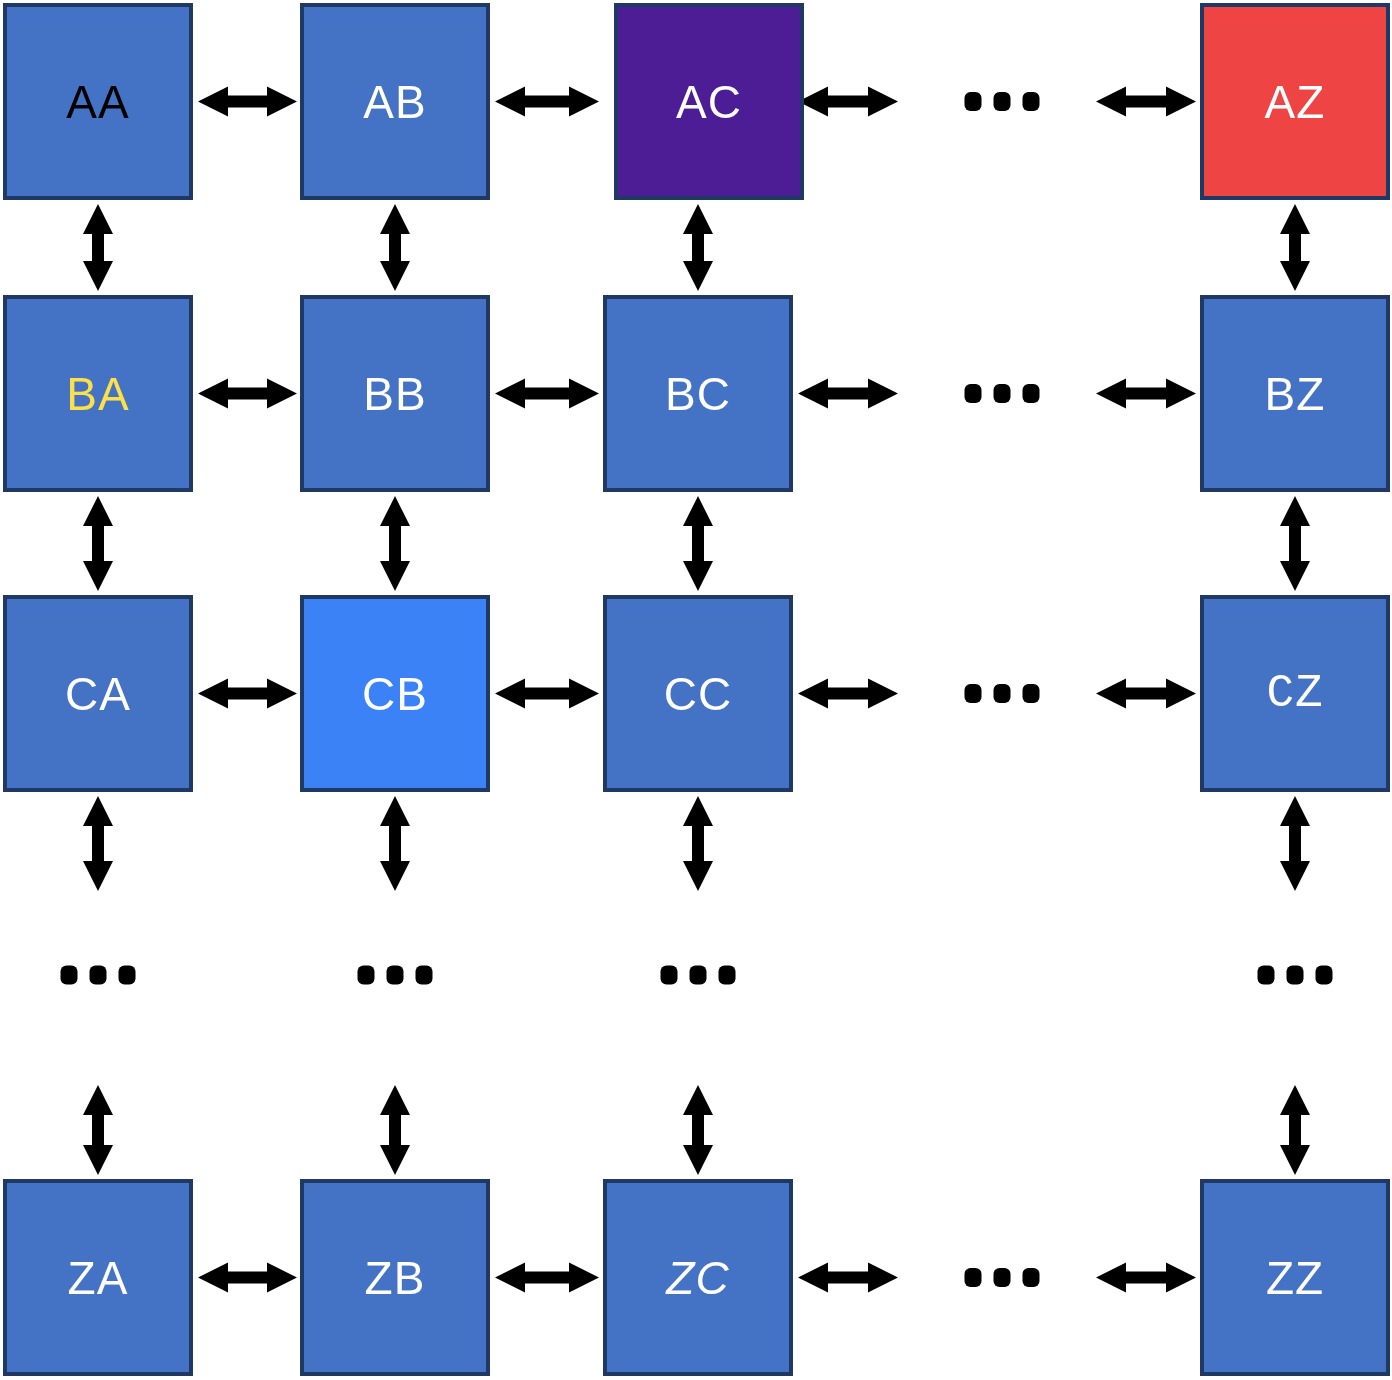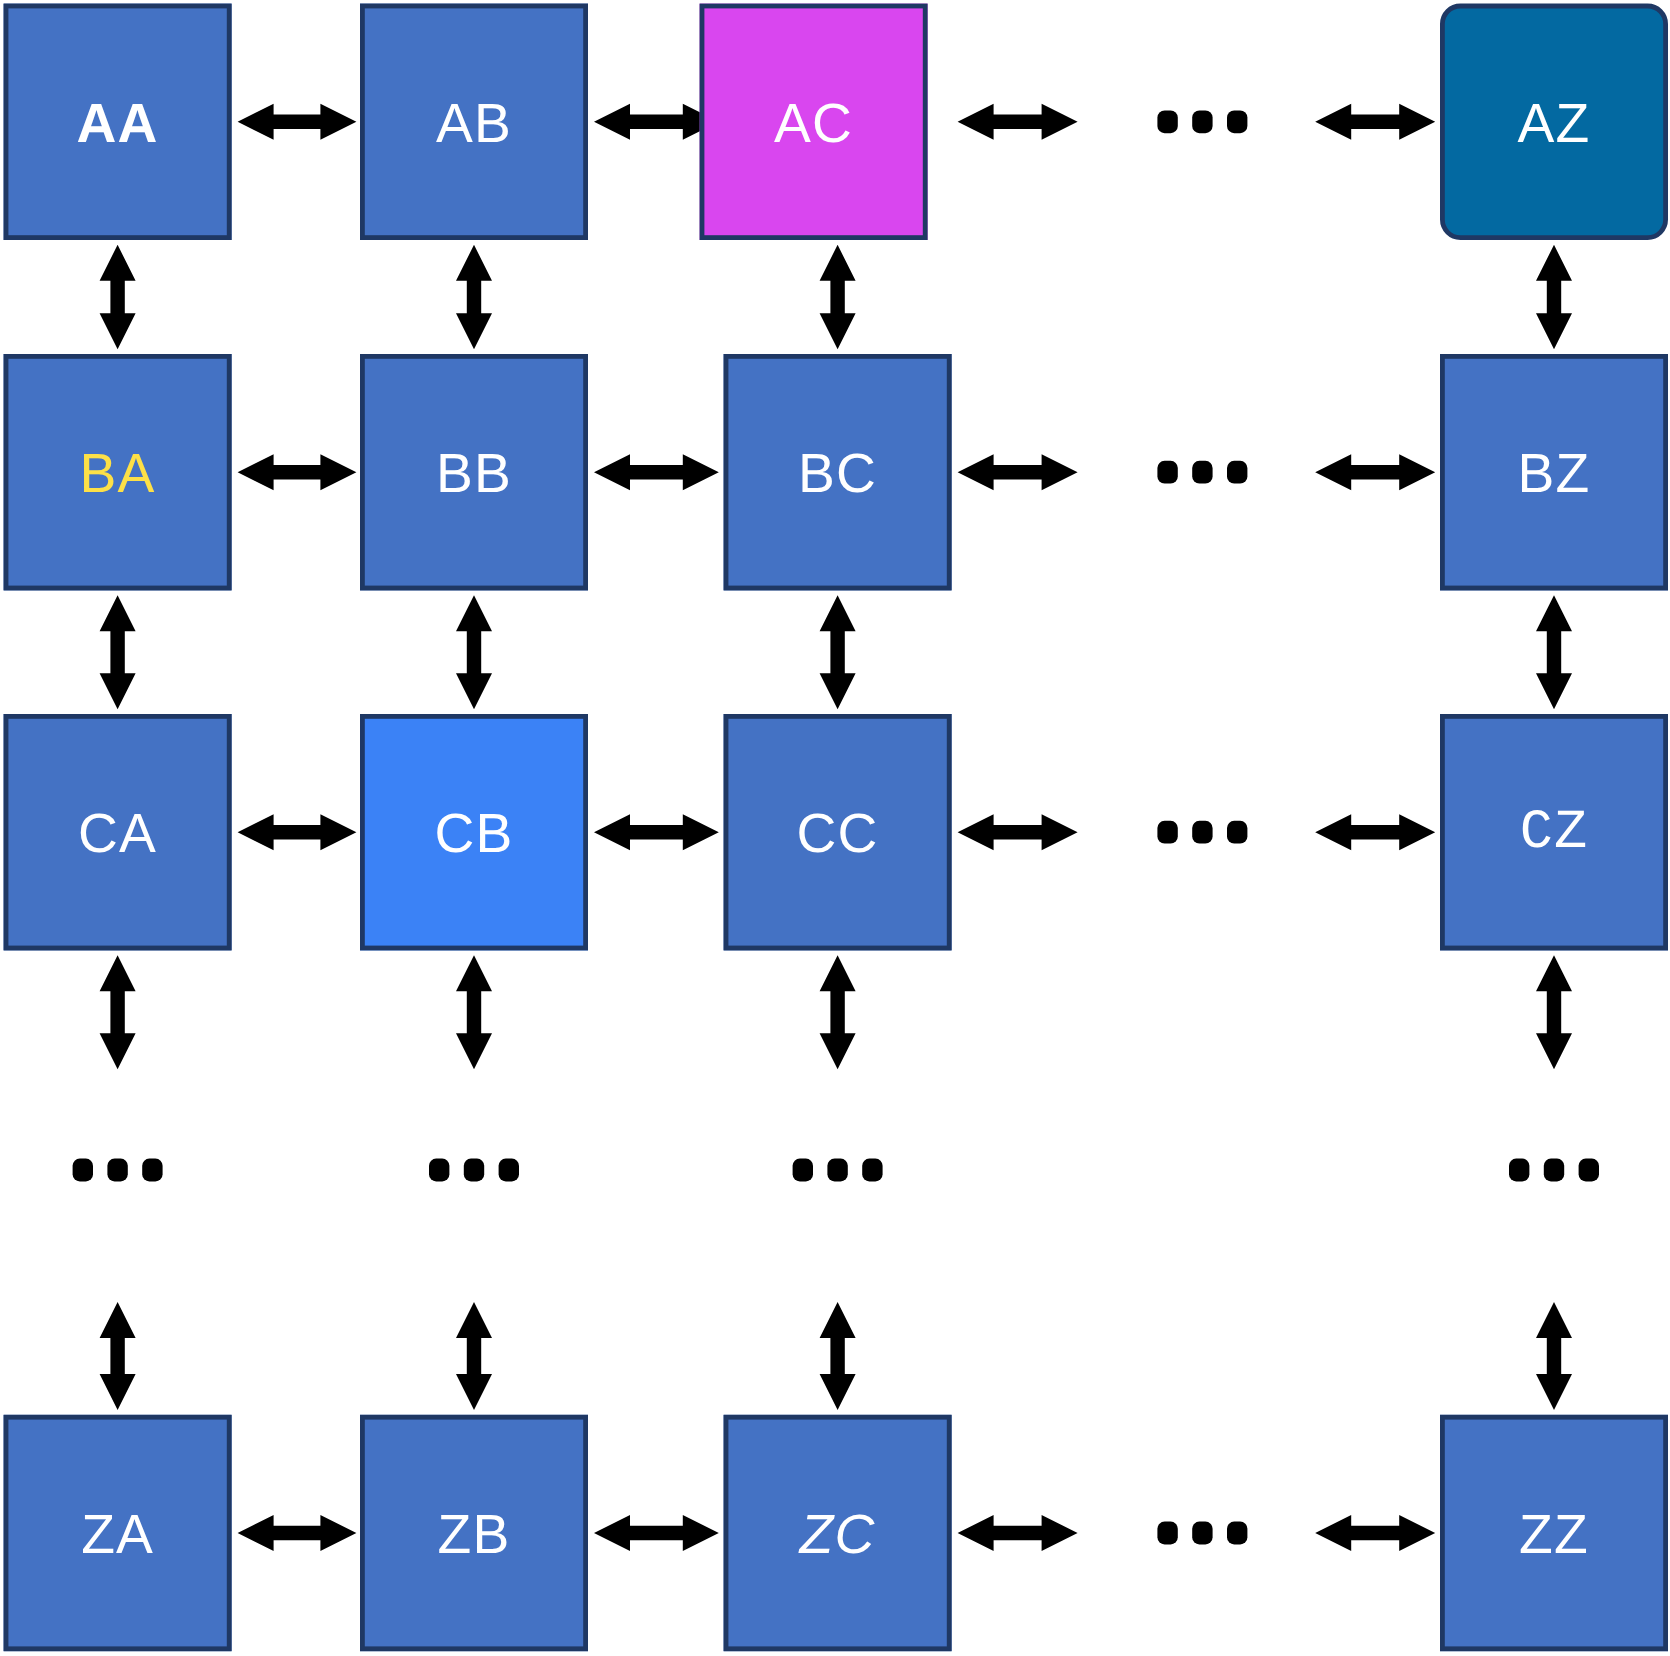--- a/index.html
+++ b/index.html
@@ -111,24 +111,24 @@
         <rect x="689.5" y="965.5" width="17" height="19" rx="6" ry="6" fill="#000000"></rect>
         <rect x="718.5" y="965.5" width="17" height="19" rx="6" ry="6" fill="#000000"></rect>
       </g>
       <g>
         <rect x="1257.5" y="965.5" width="17" height="19" rx="6" ry="6" fill="#000000"></rect>
         <rect x="1286.5" y="965.5" width="17" height="19" rx="6" ry="6" fill="#000000"></rect>
         <rect x="1315.5" y="965.5" width="17" height="19" rx="6" ry="6" fill="#000000"></rect>
       </g>
     </svg>
   <div>
-      <div class="node" style="left: 3px; top: 3px; background: rgb(68, 114, 196); border-color: rgb(31, 56, 100); color: #ffffff; font-weight: bold;">AA</div>
+      <div class="node" style="left: 3px; top: 3px; background: rgb(68, 114, 196); border-color: rgb(31, 56, 100); color: #000000;">AA</div>
       <div class="node" style="left: 300px; top: 3px; background: rgb(68, 114, 196); border-color: rgb(31, 56, 100); color: rgb(255, 255, 255);">AB</div>
-      <div class="node" style="left: 583px; top: 3px; background: #d946ef; border-color: rgb(31, 56, 100); color: rgb(255, 255, 255);">AC</div>
-      <div class="node" style="left: 1200px; top: 3px; background: #0369a1; border-color: rgb(31, 56, 100); color: rgb(255, 255, 255); border-radius: 17px;">AZ</div>
+      <div class="node" style="left: 614px; top: 3px; background: #4c1d95; border-color: rgb(31, 56, 100); color: rgb(255, 255, 255);">AC</div>
+      <div class="node" style="left: 1200px; top: 3px; background: #ef4444; border-color: rgb(31, 56, 100); color: rgb(255, 255, 255);">AZ</div>
       <div class="node" style="left: 3px; top: 295px; background: rgb(68, 114, 196); border-color: rgb(31, 56, 100); color: #fde047;">BA</div>
       <div class="node" style="left: 300px; top: 295px; background: rgb(68, 114, 196); border-color: rgb(31, 56, 100); color: rgb(255, 255, 255);">BB</div>
       <div class="node" style="left: 603px; top: 295px; background: rgb(68, 114, 196); border-color: rgb(31, 56, 100); color: rgb(255, 255, 255);">BC</div>
       <div class="node" style="left: 1200px; top: 295px; background: rgb(68, 114, 196); border-color: rgb(31, 56, 100); color: rgb(255, 255, 255);">BZ</div>
       <div class="node" style="left: 3px; top: 595px; background: rgb(68, 114, 196); border-color: rgb(31, 56, 100); color: rgb(255, 255, 255);">CA</div>
       <div class="node" style="left: 300px; top: 595px; background: #3b82f6; border-color: rgb(31, 56, 100); color: rgb(255, 255, 255);">CB</div>
       <div class="node" style="left: 603px; top: 595px; background: rgb(68, 114, 196); border-color: rgb(31, 56, 100); color: rgb(255, 255, 255);">CC</div>
       <div class="node" style="left: 1200px; top: 595px; background: rgb(68, 114, 196); border-color: rgb(31, 56, 100); color: rgb(255, 255, 255); font-family: Liberation Mono, monospace;">CZ</div>
       <div class="node" style="left: 3px; top: 1179px; background: rgb(68, 114, 196); border-color: rgb(31, 56, 100); color: rgb(255, 255, 255);">ZA</div>
       <div class="node" style="left: 300px; top: 1179px; background: rgb(68, 114, 196); border-color: rgb(31, 56, 100); color: rgb(255, 255, 255);">ZB</div>

